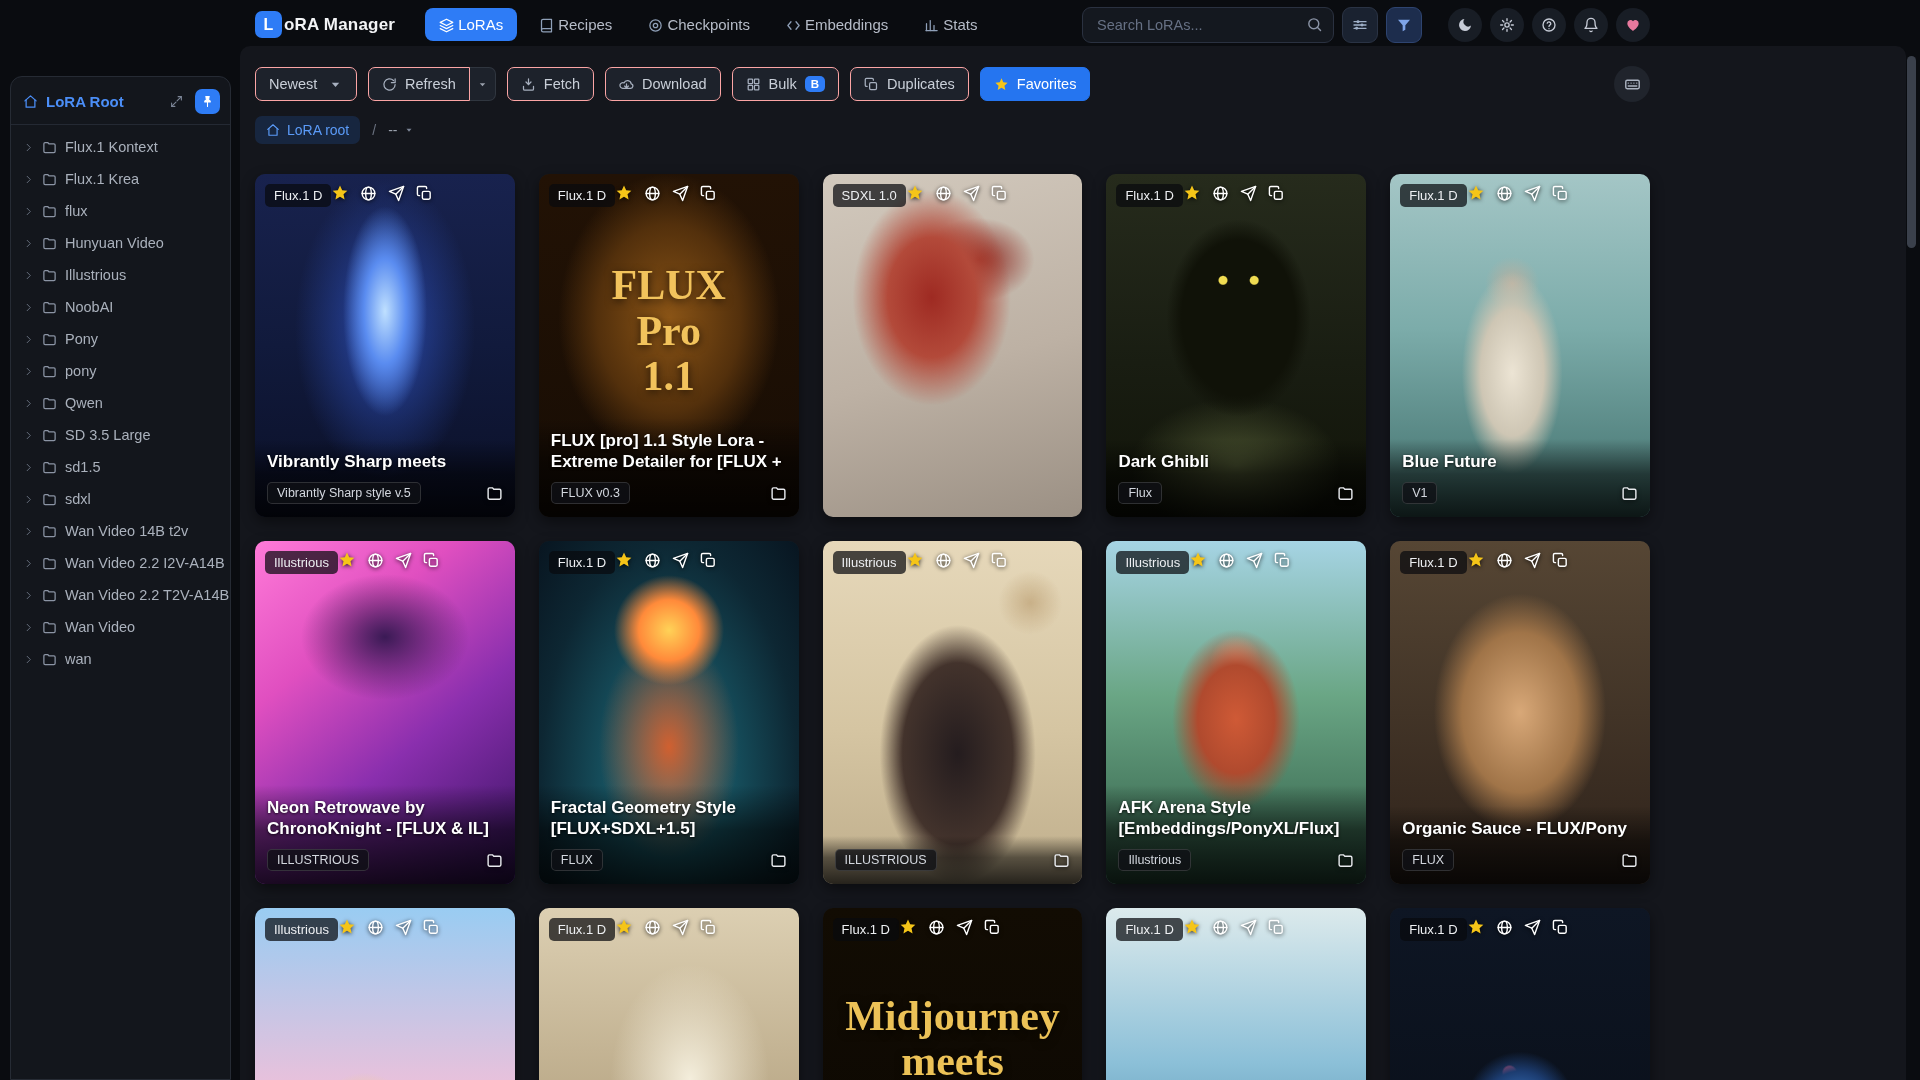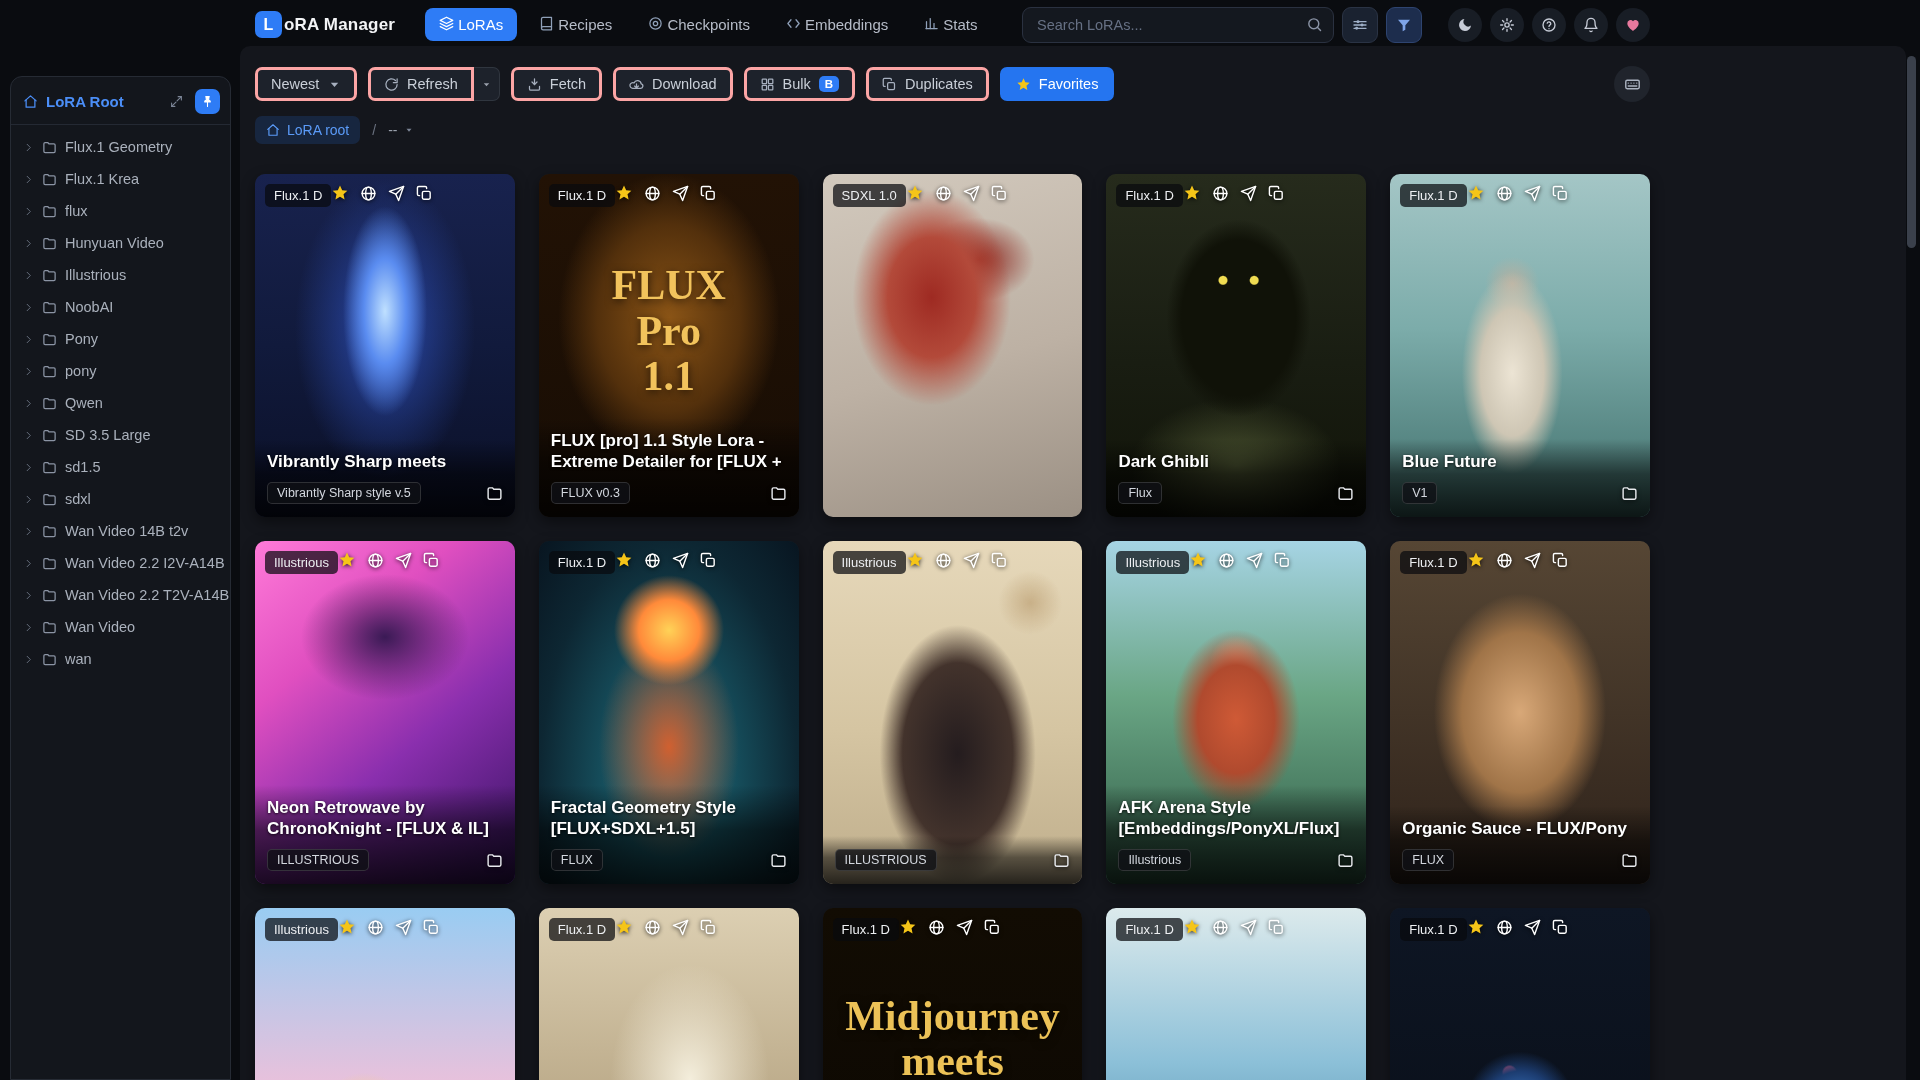--- a/index.html
+++ b/index.html
@@ -10,26 +10,26 @@
   .icon svg{width:1em;height:1em;display:block}
 
   
   .navbar{position:absolute;top:0;left:0;width:1920px;height:49px;display:flex;align-items:center}
   .nav-inner{margin-left:255px;width:1395px;display:flex;align-items:center;height:100%}
   .logo{display:flex;align-items:center;gap:2px;cursor:pointer}
   .logo-badge{width:27px;height:27px;border-radius:7px;background:#2e7cf6;color:#fff;font-weight:bold;
     font-size:16px;display:flex;align-items:center;justify-content:center}
   .logo-text{font-size:17px;font-weight:bold;color:#f3f4f6;letter-spacing:.2px}
   .nav-menu{display:flex;gap:8px;margin-left:30px}
-  .nav-item{display:flex;align-items:flex-start;gap:4px;padding:8px 14px;border-radius:8px;font-size:15px;
+  .nav-item{display:flex;align-items:flex-end;gap:4px;padding:8px 14px;border-radius:8px;font-size:15px;
     color:#b6bcc8;cursor:pointer;white-space:nowrap}
   .nav-item .icon{font-size:15px;color:#8fa0b8}
   .nav-item.active{background:#2e7cf6;color:#fff}
   .nav-item.active .icon{color:#fff}
-  .search-wrap{margin-left:auto;position:relative;width:312px}
+  .search-wrap{margin-left:auto;position:relative;width:252px}
   .search-input{width:100%;height:36px;background:#14181f;border:1px solid #2a3140;border-radius:9px;
     color:#d7dbe2;font-size:14.5px;padding:0 38px 0 14px;outline:none}
   .search-input::placeholder{color:#667084}
   .search-mag{position:absolute;right:11px;top:9px;font-size:17px;color:#8b94a6}
   .tool-sq{width:36px;height:36px;border-radius:9px;display:flex;align-items:center;justify-content:center;
     font-size:16px;color:#9fb0c8;background:#1a2230;border:1px solid #2a3344;margin-left:8px;cursor:pointer}
   .tool-sq.funnel{background:#1d2d4d;border-color:#2e4470;color:#7ea4e8}
   .nav-icons{display:flex;gap:8px;margin-left:26px}
   .nav-circle{width:34px;height:34px;border-radius:50%;background:#181d25;display:flex;align-items:center;
     justify-content:center;font-size:16px;color:#c6cbd6;cursor:pointer}
@@ -48,21 +48,21 @@
   .folder-item{display:flex;align-items:center;gap:8px;padding:8px 12px;cursor:pointer}
   .f-chev{color:#6a7382;font-size:11px}
   .f-icon{color:#8b94a4;font-size:15px}
   .f-label{color:#aab1bc;font-size:14.5px;white-space:nowrap}
 
   
   .content-bg{position:absolute;left:240px;top:46px;right:14px;bottom:0;background:#14161c;border-radius:10px 10px 0 0}
   .main{position:absolute;left:255px;top:46px;width:1395px}
   .toolbar{display:flex;align-items:center;gap:11px;margin-top:20px}
   .btn{display:flex;align-items:center;gap:8px;height:34px;padding:0 13px;background:#1d222b;
-    border:3px solid #fca5a5;border-radius:7px;font-size:14.5px;color:#c9cfd8;cursor:pointer;white-space:nowrap}
+    border:1px solid #fca5a5;border-radius:7px;font-size:14.5px;color:#c9cfd8;cursor:pointer;white-space:nowrap}
   .btn .icon{font-size:15px;color:#a7b0bf}
   .sort-btn{justify-content:space-between;width:102px}
   .sort-caret{font-size:11px;color:#9aa1ac}
   .split{display:flex}
   .split .btn{border-radius:7px 0 0 7px}
   .split-caret{width:26px;display:flex;align-items:center;justify-content:center;background:#1d222b;
     border:1px solid #30363f;border-left:none;border-radius:0 7px 7px 0;color:#9aa1ac;font-size:11px;cursor:pointer}
   .badge-b{background:#2e7cf6;color:#fff;font-size:11.5px;font-weight:bold;padding:2px 6px;border-radius:5px}
   .btn.favorites{background:#2575f0;border-color:#2575f0;color:#fff}
   .btn.favorites .icon{color:#f5c518}
@@ -247,21 +247,21 @@
         <span class="f-chev icon">
           <svg viewBox="0 0 24 24" fill="none" stroke="currentColor" stroke-width="2" stroke-linecap="round" stroke-linejoin="round">
             <path d="m9 5 7 7-7 7"></path>
           </svg>
         </span>
         <span class="f-icon icon">
           <svg viewBox="0 0 24 24" fill="none" stroke="currentColor" stroke-width="2" stroke-linecap="round" stroke-linejoin="round">
             <path d="M3 6a2 2 0 0 1 2-2h4l2 2h8a2 2 0 0 1 2 2v10a2 2 0 0 1-2 2H5a2 2 0 0 1-2-2z"></path>
           </svg>
         </span>
-        <span class="f-label">Flux.1 Geometry</span>
+        <span class="f-label">Flux.1 Kontext</span>
       </div>
       <div class="folder-item">
         <span class="f-chev icon">
           <svg viewBox="0 0 24 24" fill="none" stroke="currentColor" stroke-width="2" stroke-linecap="round" stroke-linejoin="round">
             <path d="m9 5 7 7-7 7"></path>
           </svg>
         </span>
         <span class="f-icon icon">
           <svg viewBox="0 0 24 24" fill="none" stroke="currentColor" stroke-width="2" stroke-linecap="round" stroke-linejoin="round">
             <path d="M3 6a2 2 0 0 1 2-2h4l2 2h8a2 2 0 0 1 2 2v10a2 2 0 0 1-2 2H5a2 2 0 0 1-2-2z"></path>

